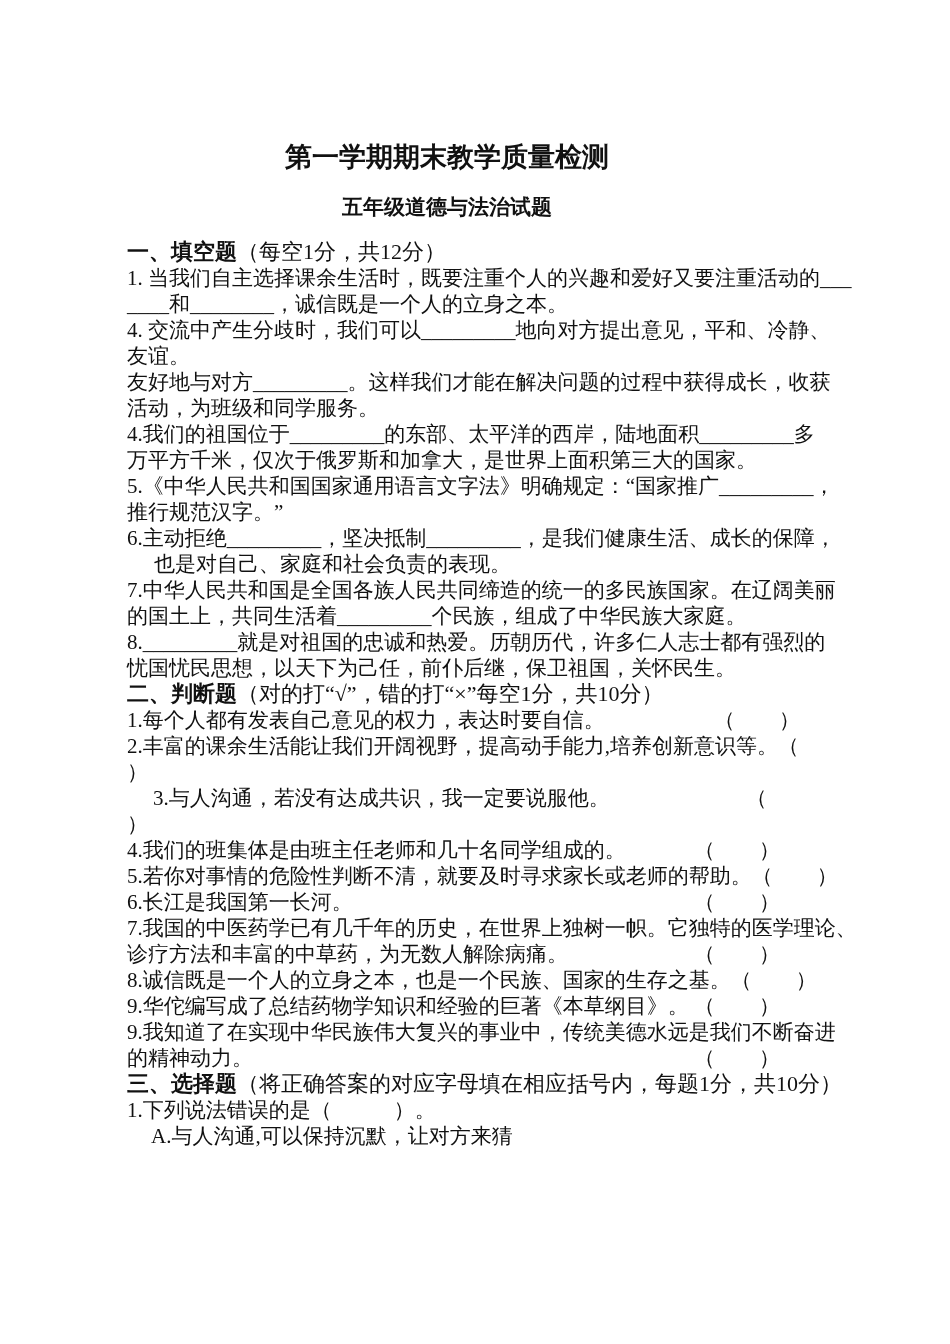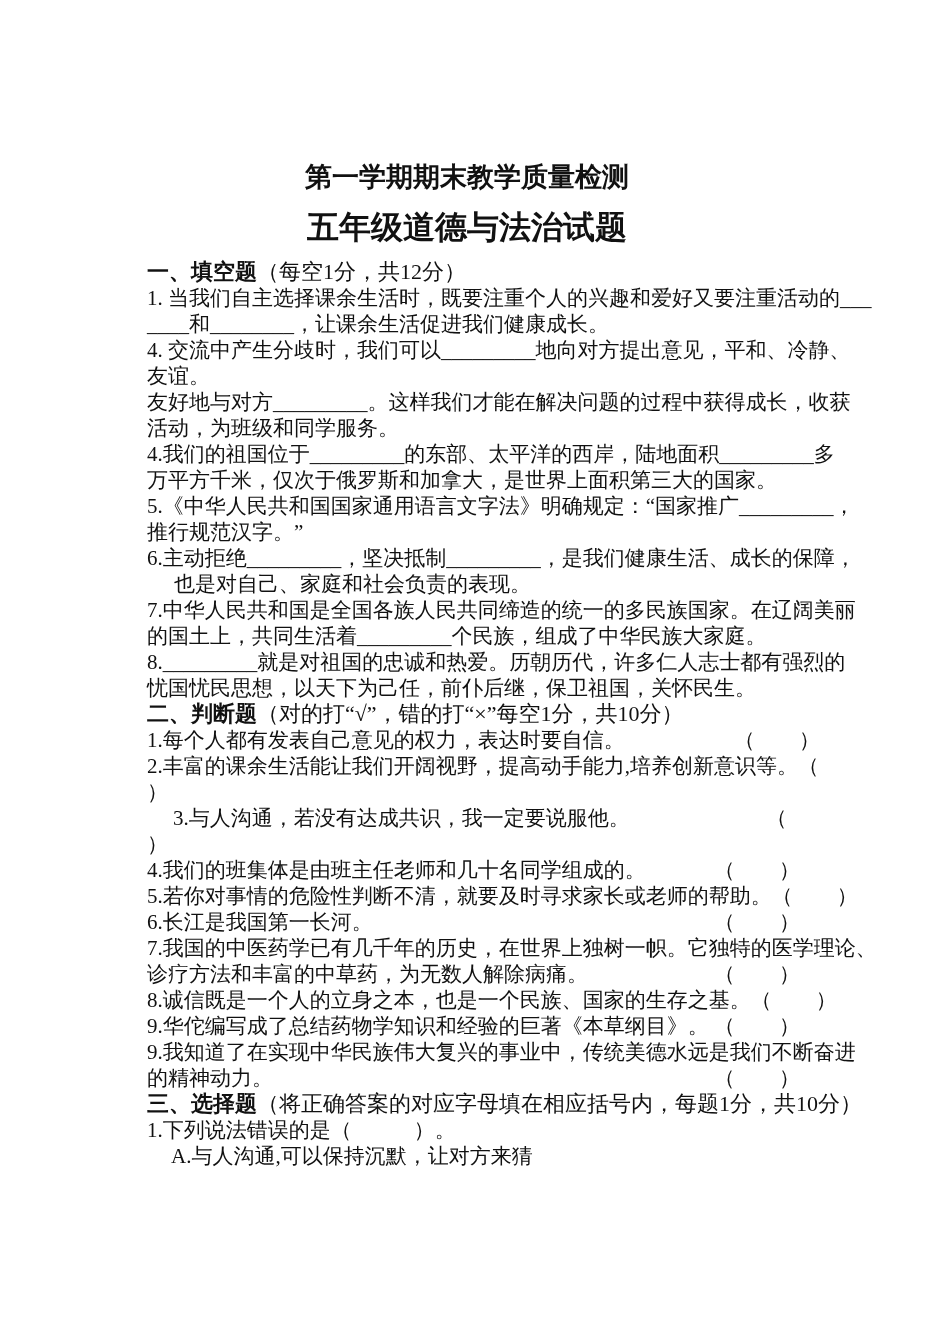--- a/index.html
+++ b/index.html
@@ -8,33 +8,32 @@
     width:950px;
     height:1344px;
     background:#ffffff;
     color:#111;
     font-family:"Liberation Serif","DejaVu Serif",serif;
     overflow:hidden;
   }
   .content{
     position:absolute;
     left:127px;
-    top:159px;
+    top:139px;
     width:718px;
-    margin-left:20px;
   }
   .titles{
     position:relative;
     left:-39px;
     text-align:center;
     font-family:"Liberation Sans","DejaVu Sans",sans-serif;
     font-weight:bold;
   }
   .title1{font-size:27px;line-height:36px;margin:0 0 14px 0;}
-  .title2{font-size:32px;line-height:36px;margin:0 0 14px 0;}
+  .title2{font-size:21px;line-height:36px;margin:0 0 14px 0;}
   .line{
     font-size:21px;
     line-height:26px;
     min-height:26px;
     white-space:nowrap;
   }
   .sec-head{font-size:22px;line-height:26px;}
   .sec-head .bold{
     font-weight:bold;
     font-family:"Liberation Sans","DejaVu Sans",sans-serif;
@@ -59,21 +58,21 @@
 
     <div class="titles">
       <div class="title1">第一学期期末教学质量检测</div>
       <div class="title2">五年级道德与法治试题</div>
     </div>
 
     <div class="line sec-head">
       <span class="bold">一、填空题</span><span>（每空1分，共12分）</span>
     </div>
     <div class="line">1. 当我们自主选择课余生活时，既要注重个人的兴趣和爱好又要注重活动的___</div>
-    <div class="line">____和________，让课余生活促进我们健康成长。</div>
+    <div class="line">____和________，诚信既是一个人的立身之本。</div>
     <div class="line">4. 交流中产生分歧时，我们可以_________地向对方提出意见，平和、冷静、</div>
     <div class="line">友谊。</div>
     <div class="line">友好地与对方_________。这样我们才能在解决问题的过程中获得成长，收获</div>
     <div class="line">活动，为班级和同学服务。</div>
     <div class="line">4.我们的祖国位于_________的东部、太平洋的西岸，陆地面积_________多</div>
     <div class="line">万平方千米，仅次于俄罗斯和加拿大，是世界上面积第三大的国家。</div>
     <div class="line">5.《中华人民共和国国家通用语言文字法》明确规定：“国家推广_________，</div>
     <div class="line">推行规范汉字。”</div>
     <div class="line">6.主动拒绝_________，坚决抵制_________，是我们健康生活、成长的保障，</div>
     <div class="line indent1">也是对自己、家庭和社会负责的表现。</div>

